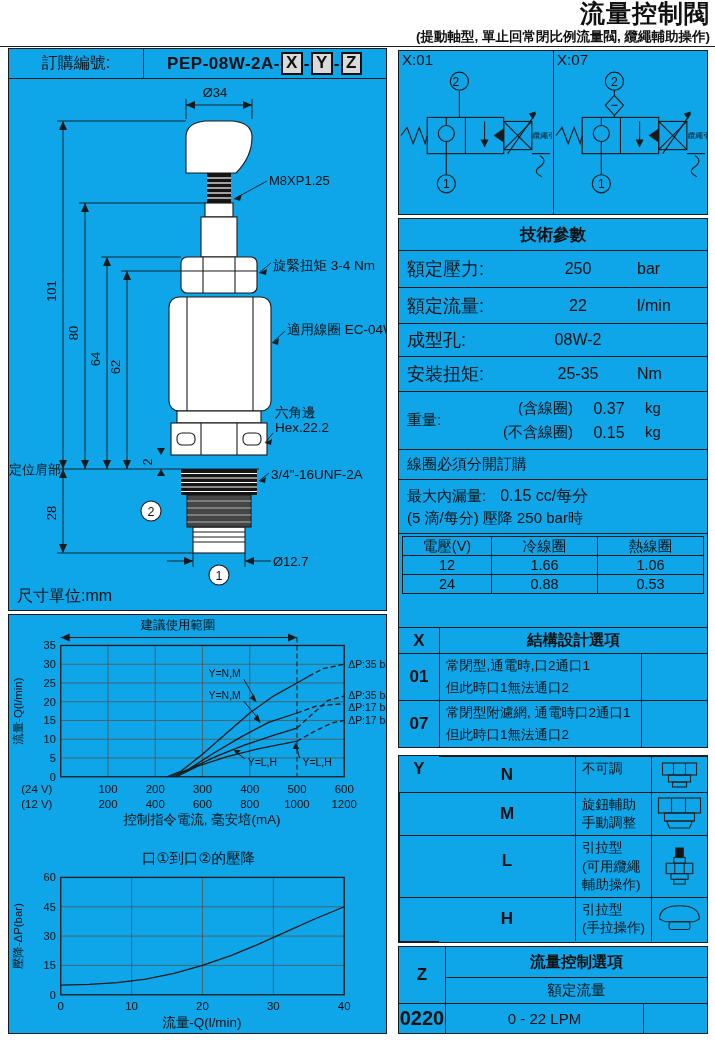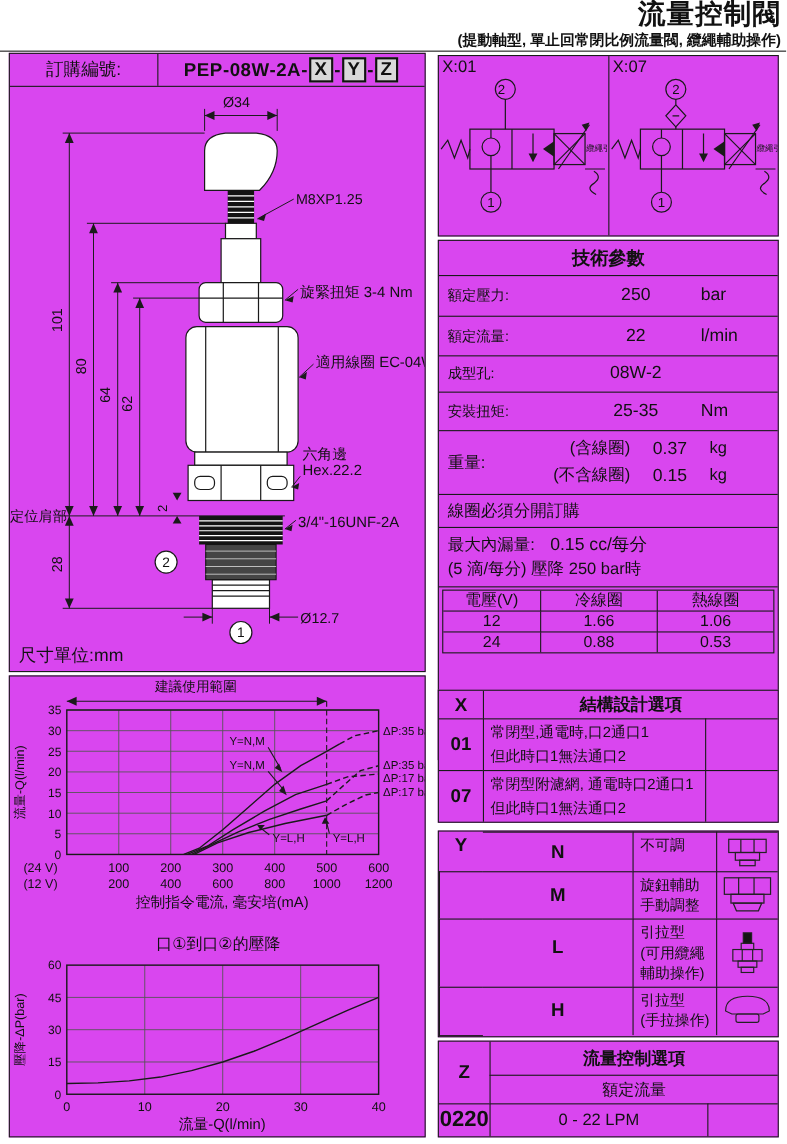--- a/index.html
+++ b/index.html
@@ -3,40 +3,40 @@
 <meta charset="utf-8">
 <style>
   * { box-sizing: border-box; margin: 0; padding: 0; }
   html,body { background:#fff; }
   .page {
     position: relative; width: 715px; height: 1040px; background: #fff;
     font-family: "Liberation Sans", "DejaVu Sans", sans-serif; color: #111;
     overflow: hidden;
   }
   .abs { position: absolute; }
-  .box { position: absolute; border: 1.6px solid #1a1a1a; background: #d946ef; }
+  .box { position: absolute; border: 1.6px solid #1a1a1a; background: #0ea5e9; }
   .toprule { position: absolute; left: 0; top: 46px; width: 715px; border-top: 1.6px solid #1a1a1a; }
 
   .titleblock { position: absolute; right: 5px; top: 1px; text-align: right; }
   .titleblock h1 { font-size: 25px; font-weight: bold; line-height: 1.0; letter-spacing: 1px;}
   .titleblock .sub { font-size: 13.5px; font-weight: bold; margin-top: 2px; }
 
   
   .order-row { display: grid; grid-template-columns: 135px 1fr; height: 30px; border-bottom: 1.4px solid #1a1a1a; }
   .order-row .lab { display:flex; align-items:center; justify-content:center; font-size: 16px; border-right: 1.4px solid #1a1a1a; }
   .order-row .code { display:flex; align-items:center; justify-content:center; font-size: 17px; font-weight: bold; letter-spacing: .5px; }
   .codebox { display:inline-block; border: 2px solid #111; background: #d9d9d9; padding: 0 3px; margin: 0 1px; line-height: 1.1; }
 
   .units-label { position:absolute; left: 8px; bottom: 3px; font-size: 16px; }
 
   
   .tech { display: flex; flex-direction: column; }
   .tech .t-title { text-align:center; font-weight:bold; font-size: 16.5px; padding: 5px 0 4px; border-bottom: 1.4px solid #1a1a1a; }
   .prow { display:flex; align-items:center; border-bottom: 1.3px solid #1a1a1a; padding: 0 8px; }
-  .prow .pl { width: 112px; font-size: 13px; }
+  .prow .pl { width: 112px; font-size: 18px; }
   .prow .pv { flex: 1; text-align: center; font-size: 16px; }
   .prow .pu { width: 62px; font-size: 16px; }
   .wrow { display:flex; align-items:center; border-bottom: 1.3px solid #1a1a1a; padding: 2px 8px; }
   .wrow .wl { width: 50px; font-size: 15px; }
   .wcol { flex:1; display:flex; flex-direction:column; }
   .wline { display:flex; align-items:center; font-size: 15px; line-height: 1.5; }
   .wline .wlab { flex:1; text-align:right; }
   .wline .wval { width: 72px; text-align: center; font-size: 16px; }
   .wline .wunit { width: 54px; }
   .noterow { border-bottom: 1.3px solid #1a1a1a; padding: 5px 8px; font-size: 15px; }

